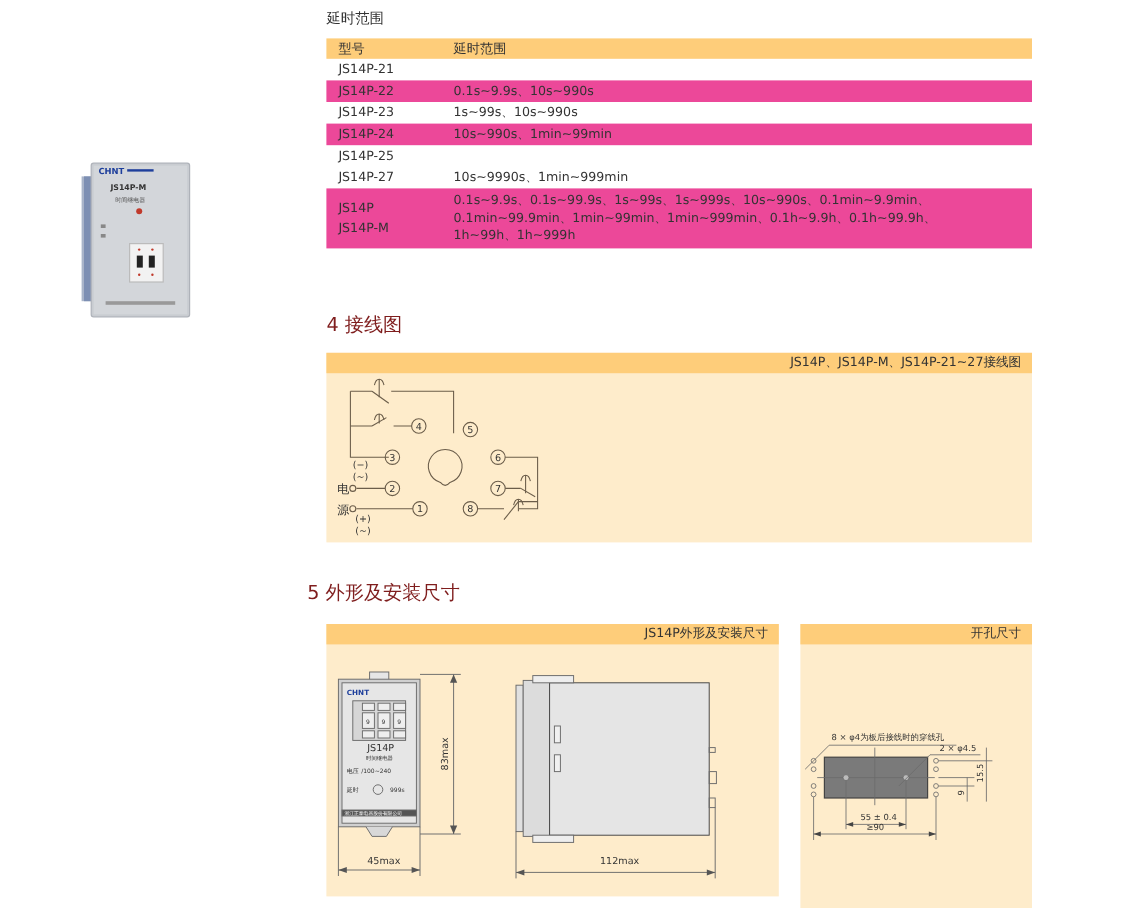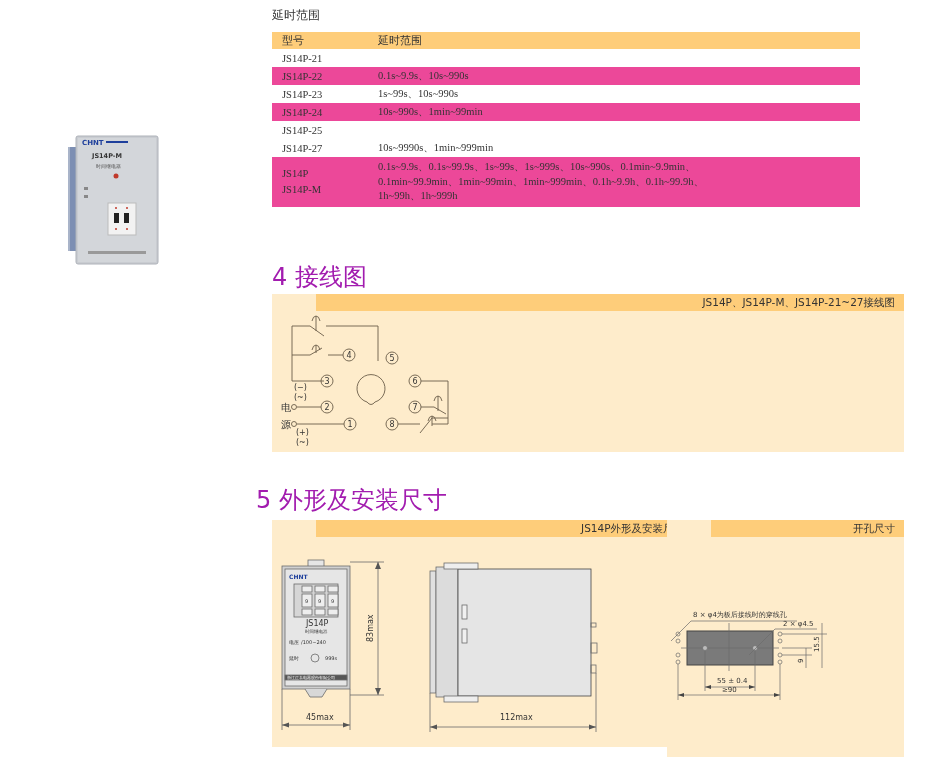--- a/index.html
+++ b/index.html
@@ -8,35 +8,35 @@
   .abs { position:absolute; }
 
   
   .photo { left:66px; top:133px; width:96px; height:136px; }
 
   
   .sub-title { left:272px; top:7px; font-size:12px; color:#333; }
 
   
   .table { left:272px; top:32px; width:588px; font-size:10.5px; color:#333; }
-  .table .row { display:flex; align-items:center;font-family:Liberation Serif, serif; }
+  .table .row { display:flex; align-items:center; }
   .table .row .c1 { width:106px; padding-left:10px; box-sizing:border-box; }
   .table .row .c2 { flex:1; }
   .table .hdr { background:#fecd7a; height:17px; font-size:11px; }
   .table .r { height:18px; }
   .table .r.alt { background:#ec4899; }
   .table .r.big { height:50px; align-items:center; }
   .table .r.big .c2 { line-height:14.5px; }
   .table .r.big .c1 { line-height:16px; }
 
   
-  .h2 { font-size:24px; color:#a21caf; font-family:"DejaVu Sans",sans-serif;text-align:center; }
-
-  
-  .panel { background:#feeccb;padding-left:44px; }
+  .h2 { font-size:16px; color:#7f1d1d; font-family:"DejaVu Sans",sans-serif;text-align:center; }
+
+  
+  .panel { background:#feeccb; }
   .panel .phdr { background:#fecd7a; height:17px; font-size:10.5px; text-align:right;
                  padding-right:9px; line-height:17px; color:#333; }
 
   svg text { font-family:"DejaVu Sans","Liberation Sans",sans-serif; }
 </style>
 </head>
 <body>
 
 <div class="abs photo">
   <svg width="96" height="136" viewBox="0 0 96 136">

